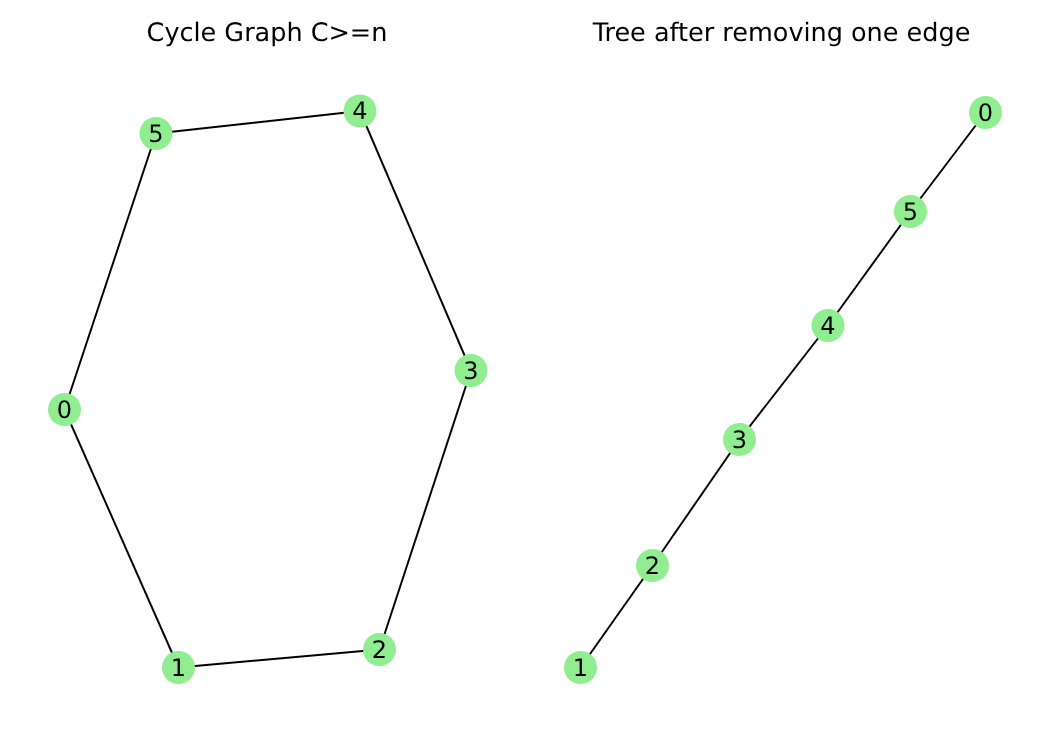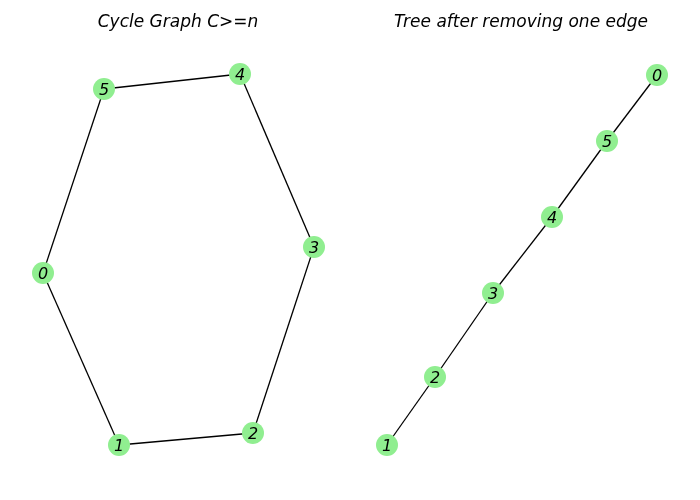--- a/index.html
+++ b/index.html
@@ -7,21 +7,20 @@
     padding: 0;
     background: #ffffff;
     font-family: "DejaVu Sans", sans-serif;
   }
   .figure-wrap {
     position: relative;
     width: 700px;
     height: 500px;
     background: #404040;
     overflow: hidden;
-    font-style: italic;
   }
   svg { display: block; }
   .panel-title {
     font-family: "DejaVu Sans", sans-serif;
     font-size: 17px;
   }
   .node-label {
     font-family: "DejaVu Sans", sans-serif;
     font-size: 16px;
   }

